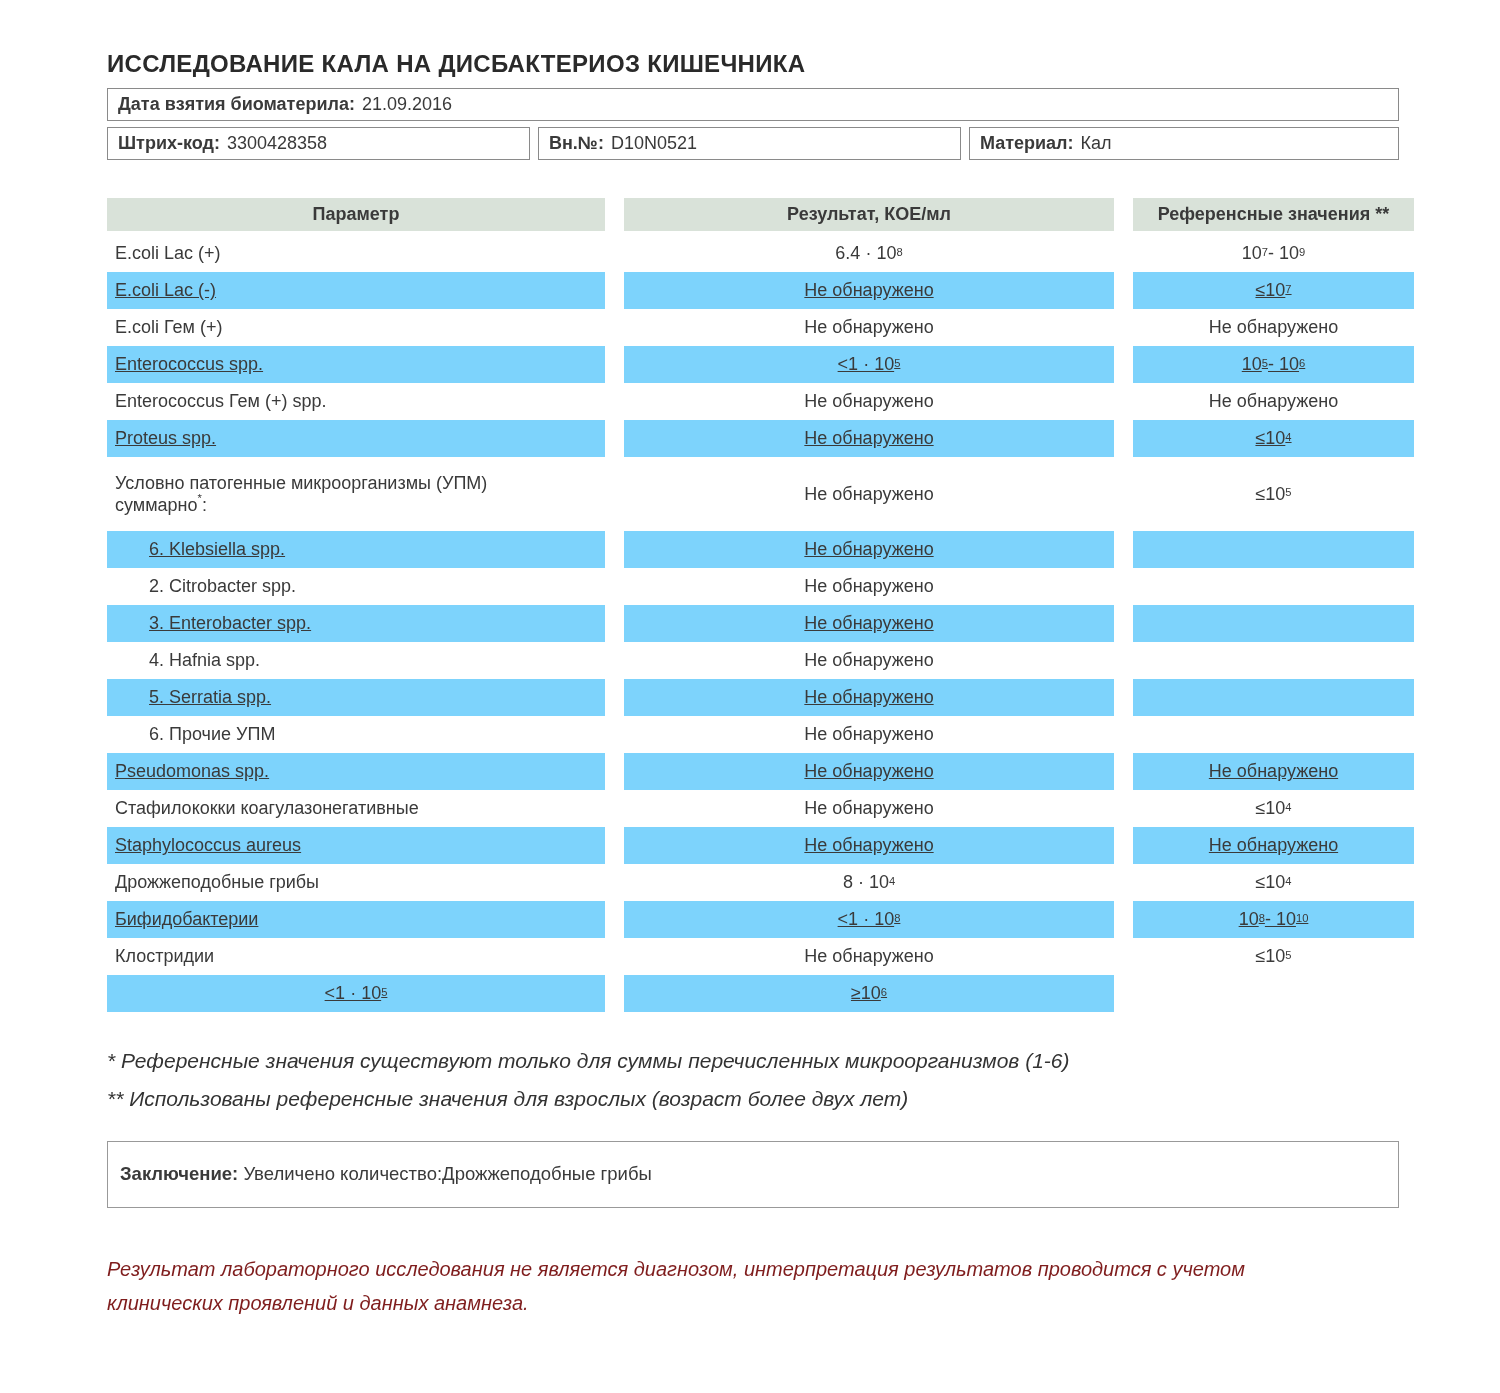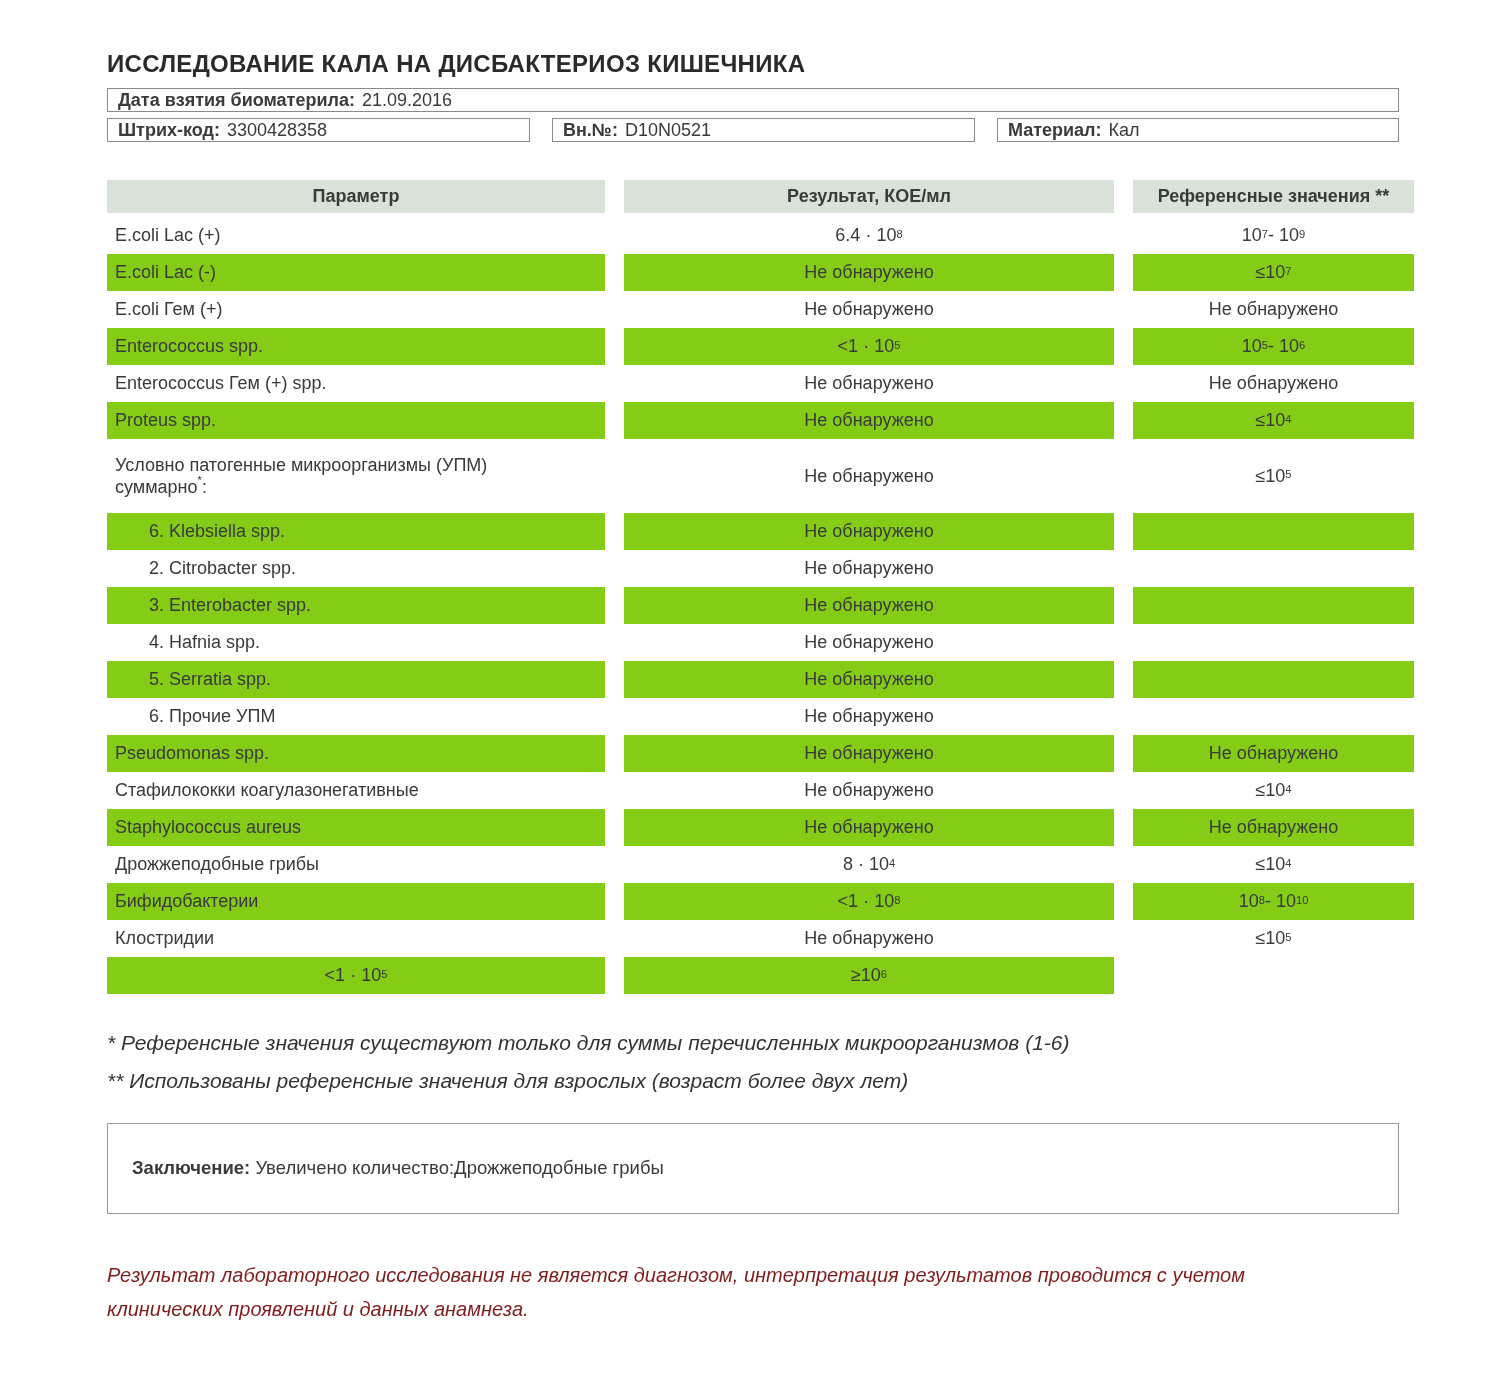--- a/index.html
+++ b/index.html
@@ -10,29 +10,29 @@
     color: #3a3a3a;
   }
   .page { padding: 50px 101px 0 107px; }
 
   .report-title {
     font-size: 24px; font-weight: bold; color: #2a2a2a;
     letter-spacing: 0.3px; margin: 0 0 10px 0;
   }
 
   .infobox {
-    border: 1.5px solid #8a8a8a; height: 24px;
+    border: 1.5px solid #8a8a8a; height: 33px;
     display: flex; align-items: center;
     padding: 0 10px; font-size: 18px; background: #fff;
   }
   .infobox .lbl { font-weight: bold; margin-right: 7px; white-space: nowrap; }
   .infobox .val { white-space: nowrap; }
   .infobox-row {
     display: grid; grid-template-columns: 423px 423px 1fr;
-    column-gap: 22px; margin-top: 6px;
+    column-gap: 8px; margin-top: 6px;
   }
 
   .rtable { margin-top: 38px; font-size: 18px; }
   .trow, .thead {
     display: grid;
     grid-template-columns: 498px 490px 281px;
     column-gap: 19px;
   }
   .thead { margin-bottom: 4px; }
   .thead .cell {
@@ -40,32 +40,32 @@
     min-height: 33px; display: flex; align-items: center; justify-content: center;
     text-align: center;
   }
   .cell {
     min-height: 37px; display: flex; align-items: center;
     padding: 2px 6px; line-height: 1.25;
   }
   .cell.param { justify-content: flex-start; padding-left: 8px; }
   .cell.param.indent { padding-left: 42px; }
   .cell.result, .cell.ref { justify-content: center; text-align: center; }
-  .trow.alt .cell { background: #84cc16; }
+  .trow.alt .cell { background: #7dd3fc; text-decoration: underline; }
   .trow.tall .cell { min-height: 74px; }
   sup { font-size: 62%; line-height: 0; position: relative; top: -0.15em; }
 
   .footnotes { margin-top: 34px; font-style: italic; font-size: 21px; color: #333; }
   .footnotes p { margin: 0 0 8px 0; line-height: 1.45; }
 
   .conclusion {
     margin-top: 26px; border: 1.5px solid #999;
     padding: 14px 12px 16px 12px; font-size: 18.5px; line-height: 1.9;
   }
-  .conclusion p { margin: 12px; }
+  .conclusion p { margin: 0; }
   .conclusion .lbl { font-weight: bold; }
 
   .disclaimer {
     margin-top: 44px; font-style: italic; font-size: 20px;
     max-width: 1220px; line-height: 1.7; color: #7f1d1d;
   }
 </style>
 </head>
 <body>
 

